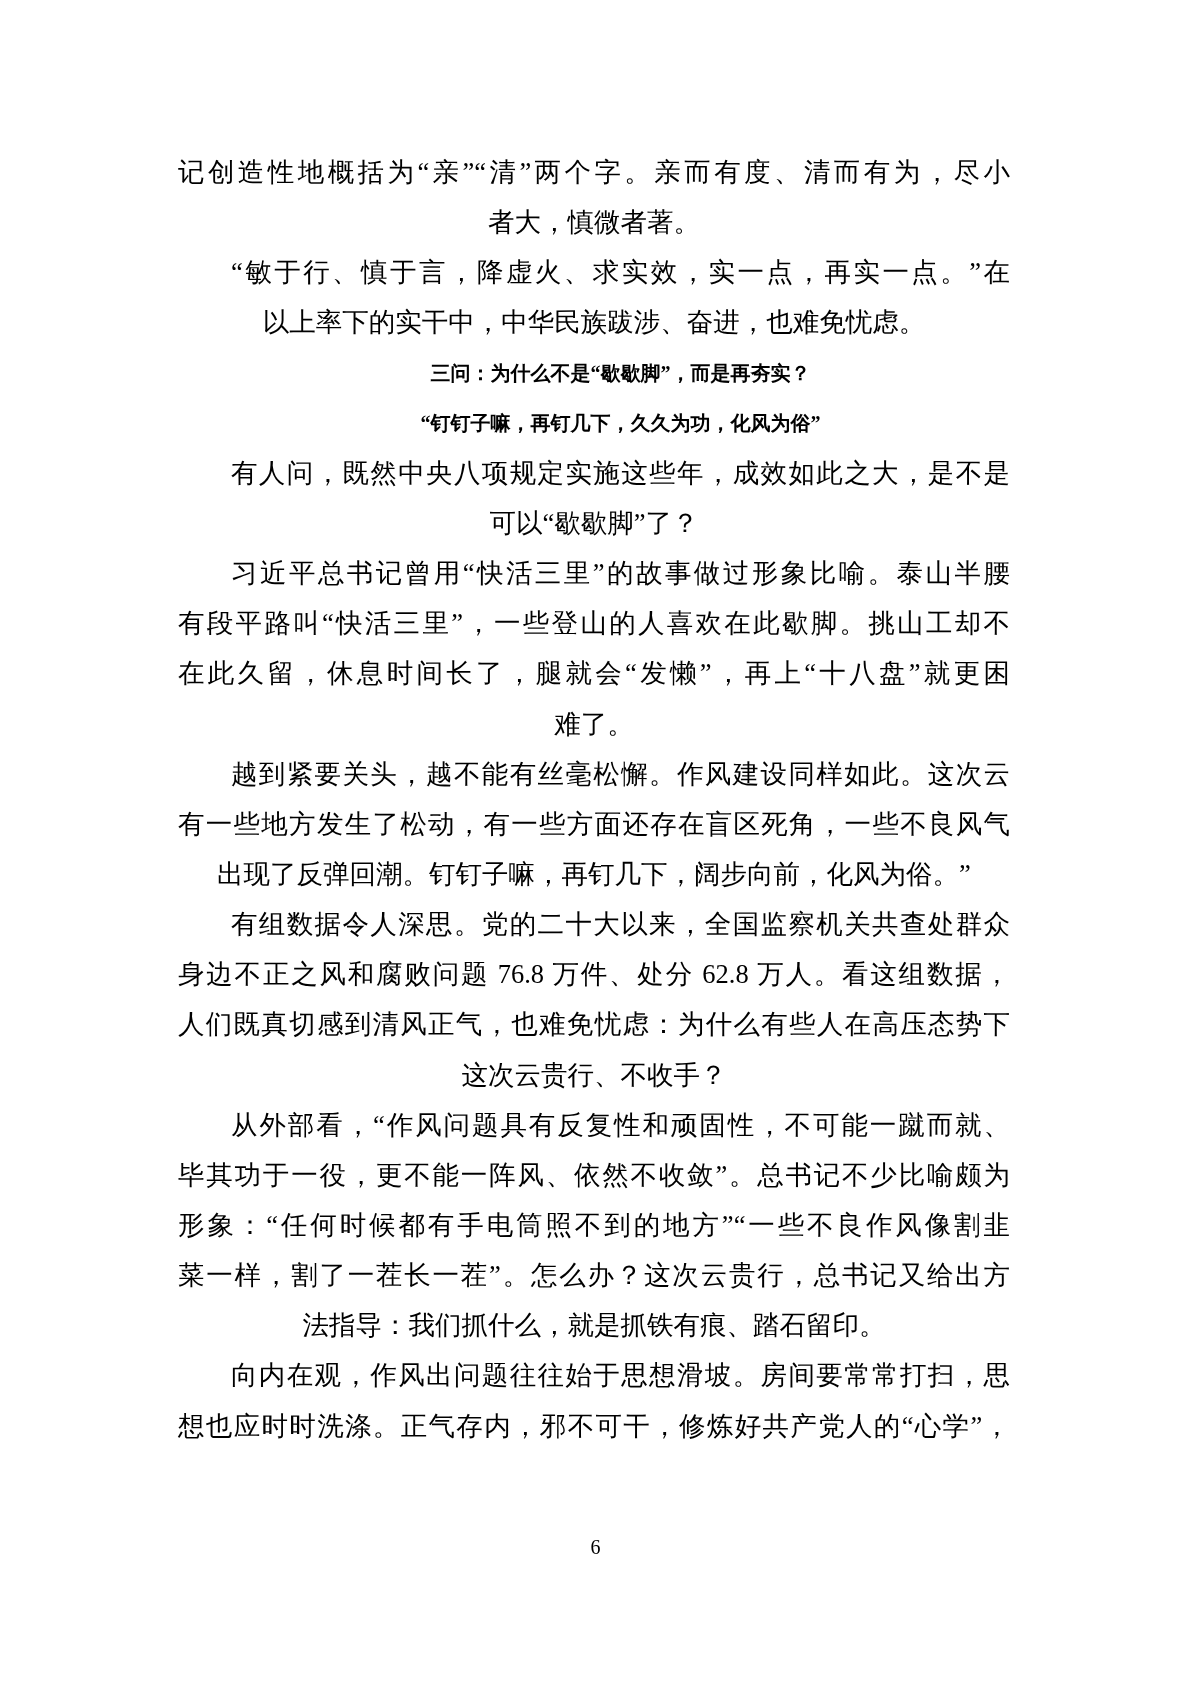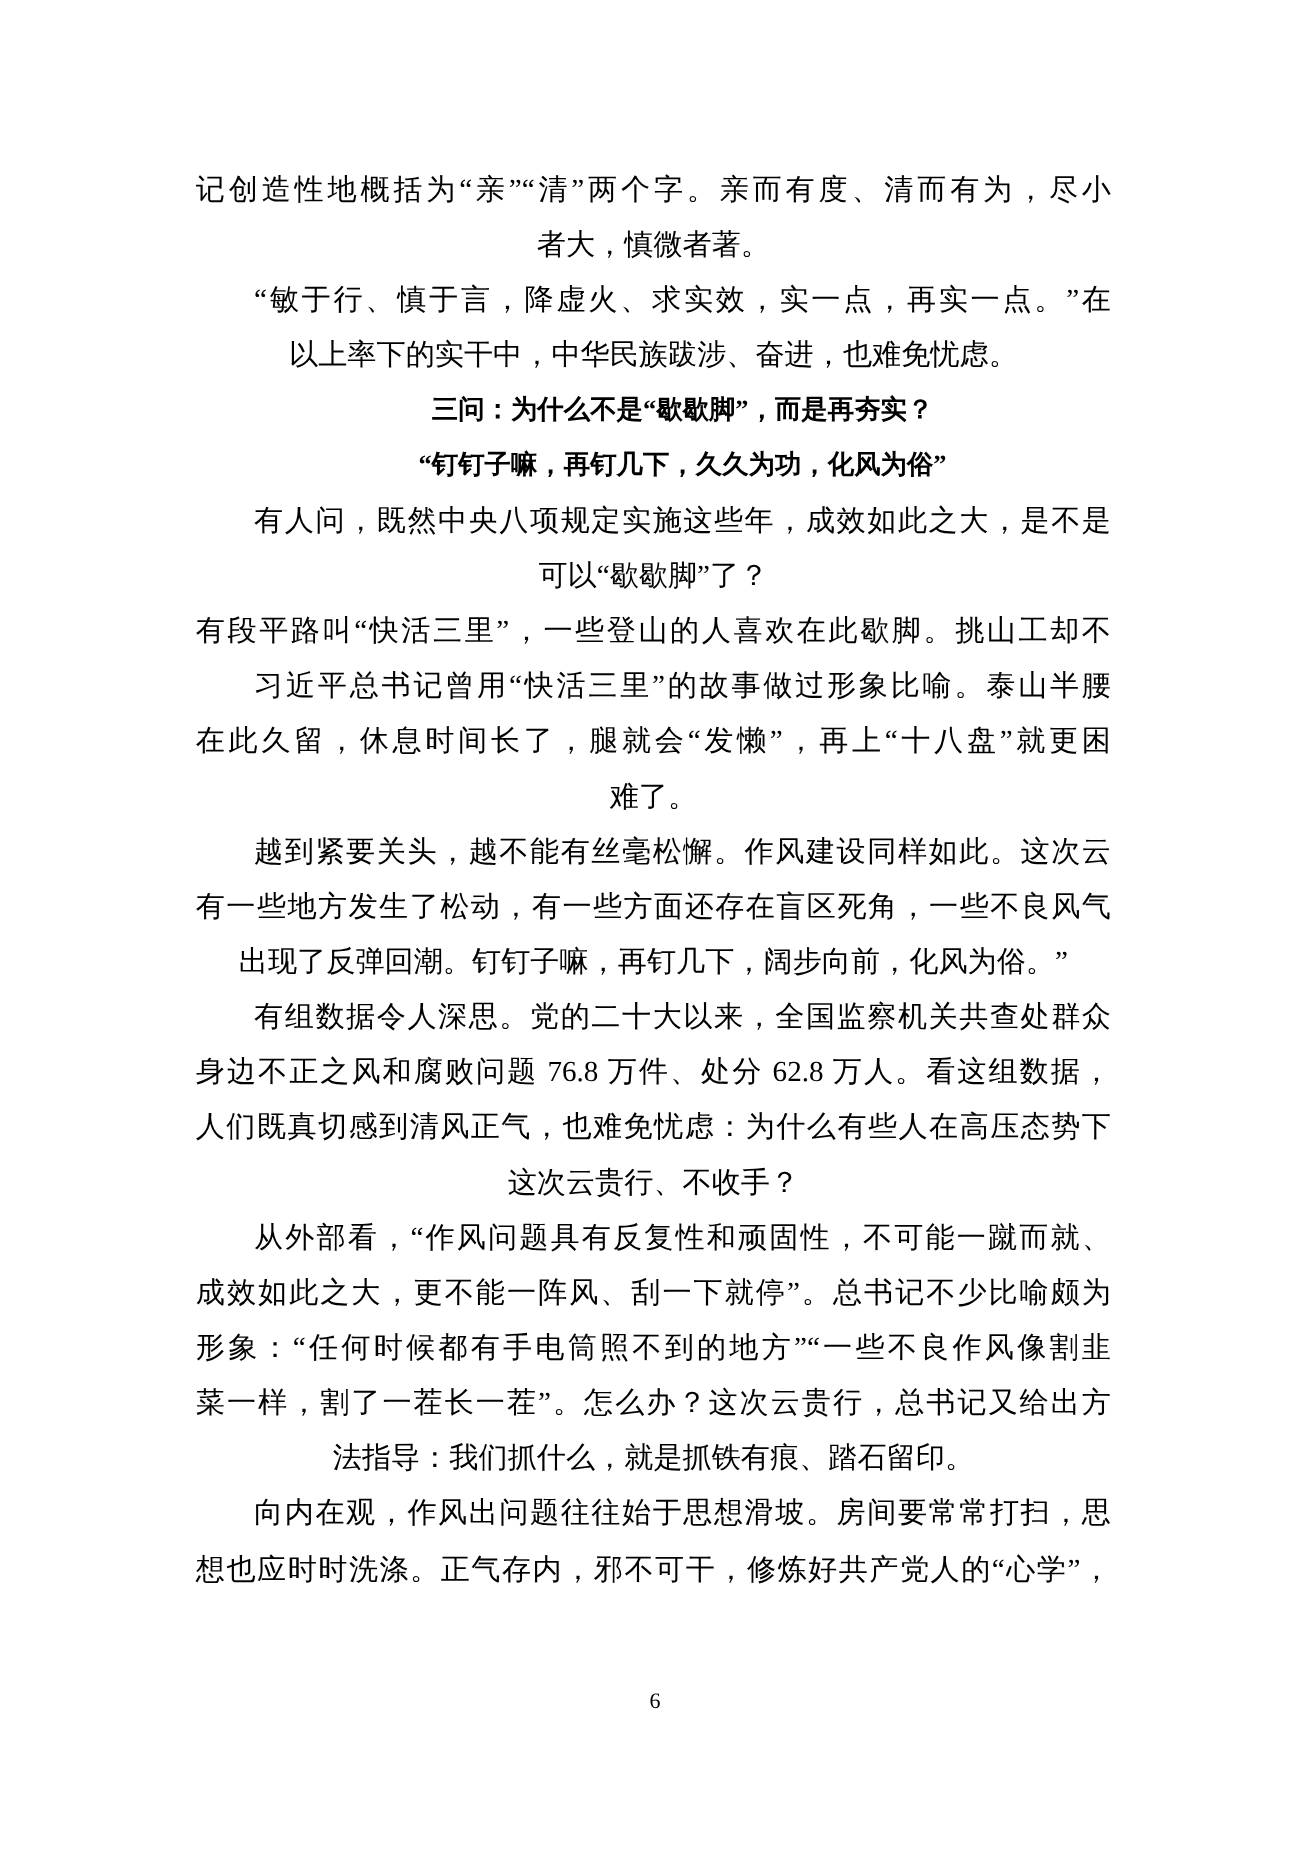--- a/index.html
+++ b/index.html
@@ -34,21 +34,21 @@
     text-align-last: justify;
   }
   .line.left {
     text-align: center;
   }
   .line.indent {
     padding-left: 53px;
   }
   .line.heading {
     font-weight: 700;
-    font-size: 24px;
+    font-size: 20px;
   }
   .page-number {
     position: absolute;
     left: 0;
     top: 1533px;
     width: 1191px;
     text-align: center;
     font-size: 20px;
     line-height: 28px;
     font-family: "Liberation Serif", "DejaVu Serif", serif;
@@ -61,33 +61,33 @@
 <div class="page">
   <div class="content">
     <div class="line justify">记创造性地概括为“亲”“清”两个字。亲而有度、清而有为，尽小</div>
     <div class="line left">者大，慎微者著。</div>
     <div class="line justify indent">“敏于行、慎于言，降虚火、求实效，实一点，再实一点。”在</div>
     <div class="line left">以上率下的实干中，中华民族跋涉、奋进，也难免忧虑。</div>
     <div class="line left indent heading">三问：为什么不是“歇歇脚”，而是再夯实？</div>
     <div class="line left indent heading">“钉钉子嘛，再钉几下，久久为功，化风为俗”</div>
     <div class="line justify indent">有人问，既然中央八项规定实施这些年，成效如此之大，是不是</div>
     <div class="line left">可以“歇歇脚”了？</div>
+    <div class="line justify indent">习近平总书记曾用“快活三里”的故事做过形象比喻。泰山半腰</div>
     <div class="line justify">有段平路叫“快活三里”，一些登山的人喜欢在此歇脚。挑山工却不</div>
-    <div class="line justify indent">习近平总书记曾用“快活三里”的故事做过形象比喻。泰山半腰</div>
     <div class="line justify">在此久留，休息时间长了，腿就会“发懒”，再上“十八盘”就更困</div>
     <div class="line left">难了。</div>
     <div class="line justify indent">越到紧要关头，越不能有丝毫松懈。作风建设同样如此。这次云</div>
     <div class="line justify">有一些地方发生了松动，有一些方面还存在盲区死角，一些不良风气</div>
     <div class="line left">出现了反弹回潮。钉钉子嘛，再钉几下，阔步向前，化风为俗。”</div>
     <div class="line justify indent">有组数据令人深思。党的二十大以来，全国监察机关共查处群众</div>
     <div class="line justify">身边不正之风和腐败问题 76.8 万件、处分 62.8 万人。看这组数据，</div>
     <div class="line justify">人们既真切感到清风正气，也难免忧虑：为什么有些人在高压态势下</div>
     <div class="line left">这次云贵行、不收手？</div>
     <div class="line justify indent">从外部看，“作风问题具有反复性和顽固性，不可能一蹴而就、</div>
-    <div class="line justify">成效如此之大，更不能一阵风、刮一下就停”。总书记不少比喻颇为</div>
+    <div class="line justify">毕其功于一役，更不能一阵风、依然不收敛”。总书记不少比喻颇为</div>
     <div class="line justify">形象：“任何时候都有手电筒照不到的地方”“一些不良作风像割韭</div>
     <div class="line justify">菜一样，割了一茬长一茬”。怎么办？这次云贵行，总书记又给出方</div>
     <div class="line left">法指导：我们抓什么，就是抓铁有痕、踏石留印。</div>
     <div class="line justify indent">向内在观，作风出问题往往始于思想滑坡。房间要常常打扫，思</div>
     <div class="line justify">想也应时时洗涤。正气存内，邪不可干，修炼好共产党人的“心学”，</div>
   </div>
   <div class="page-number">6</div>
 </div>
 
 </body></html>

